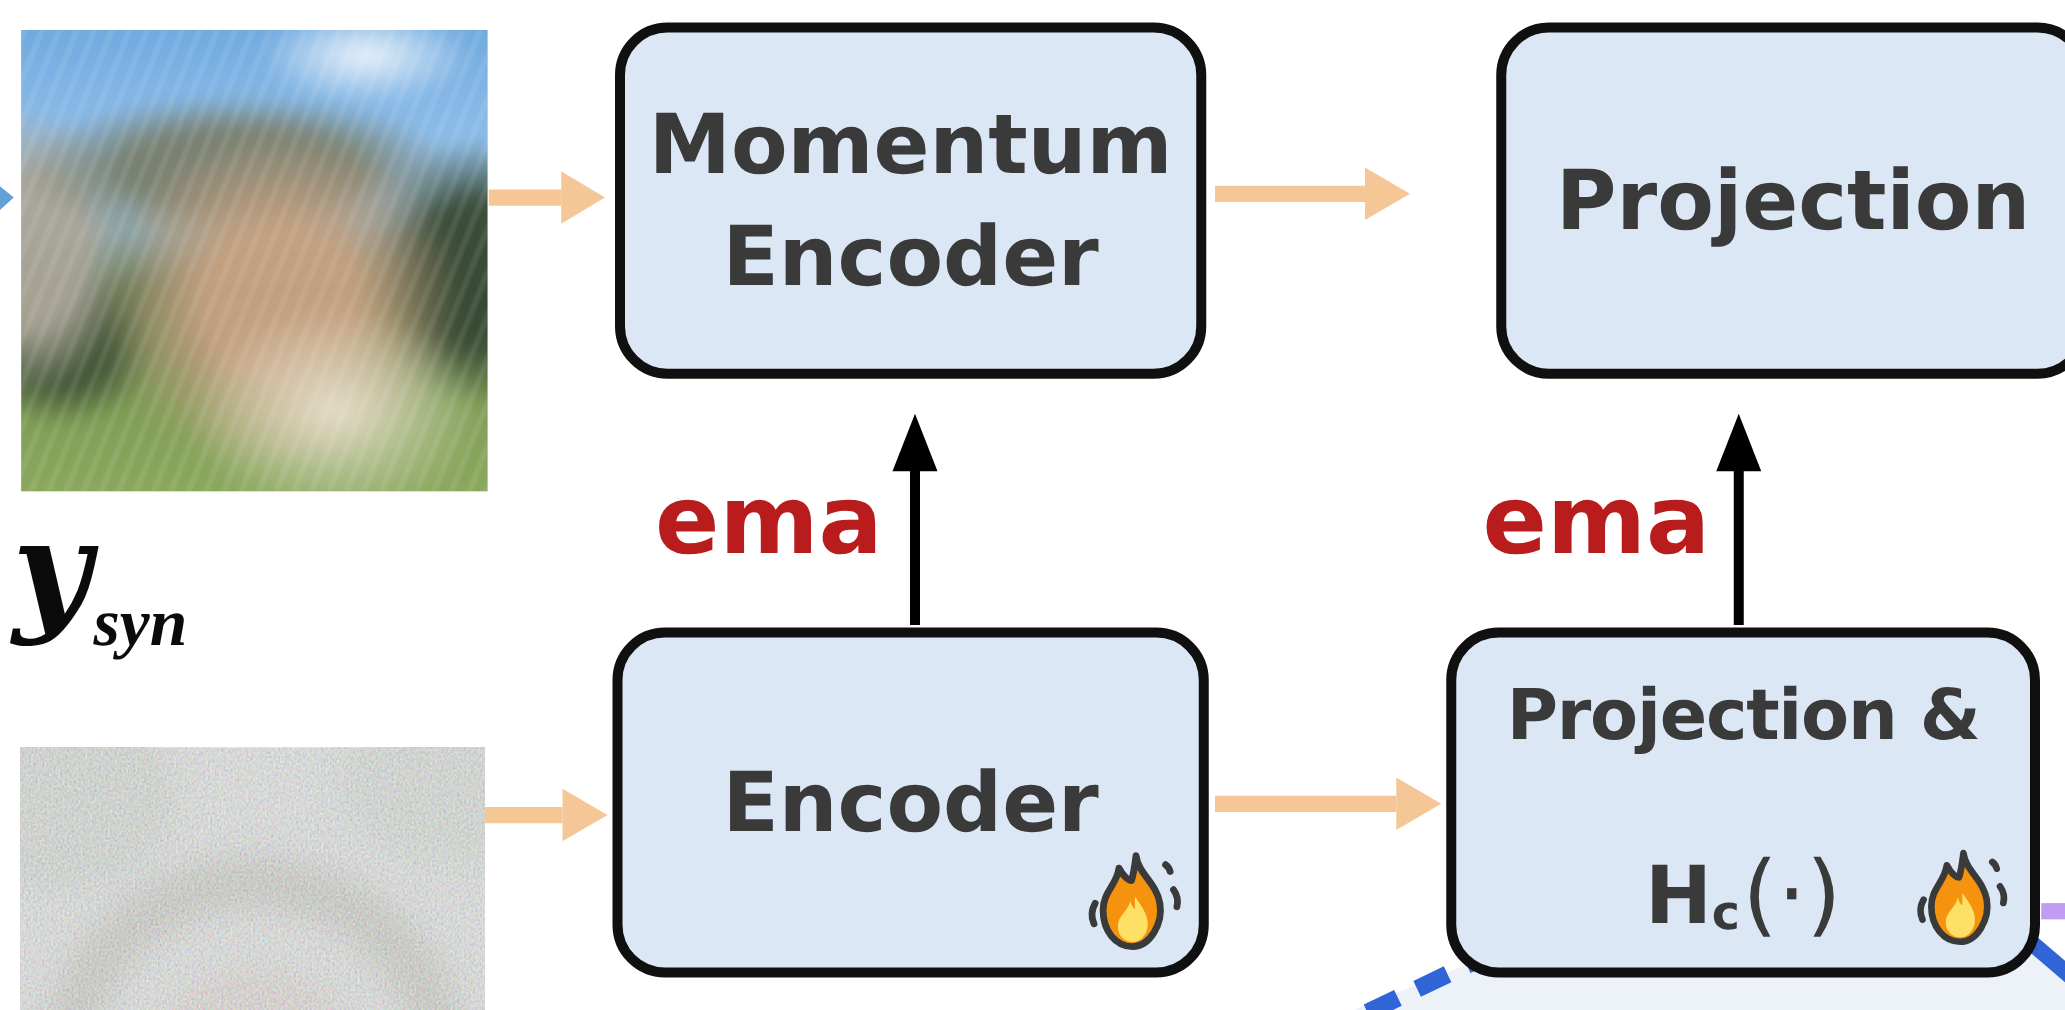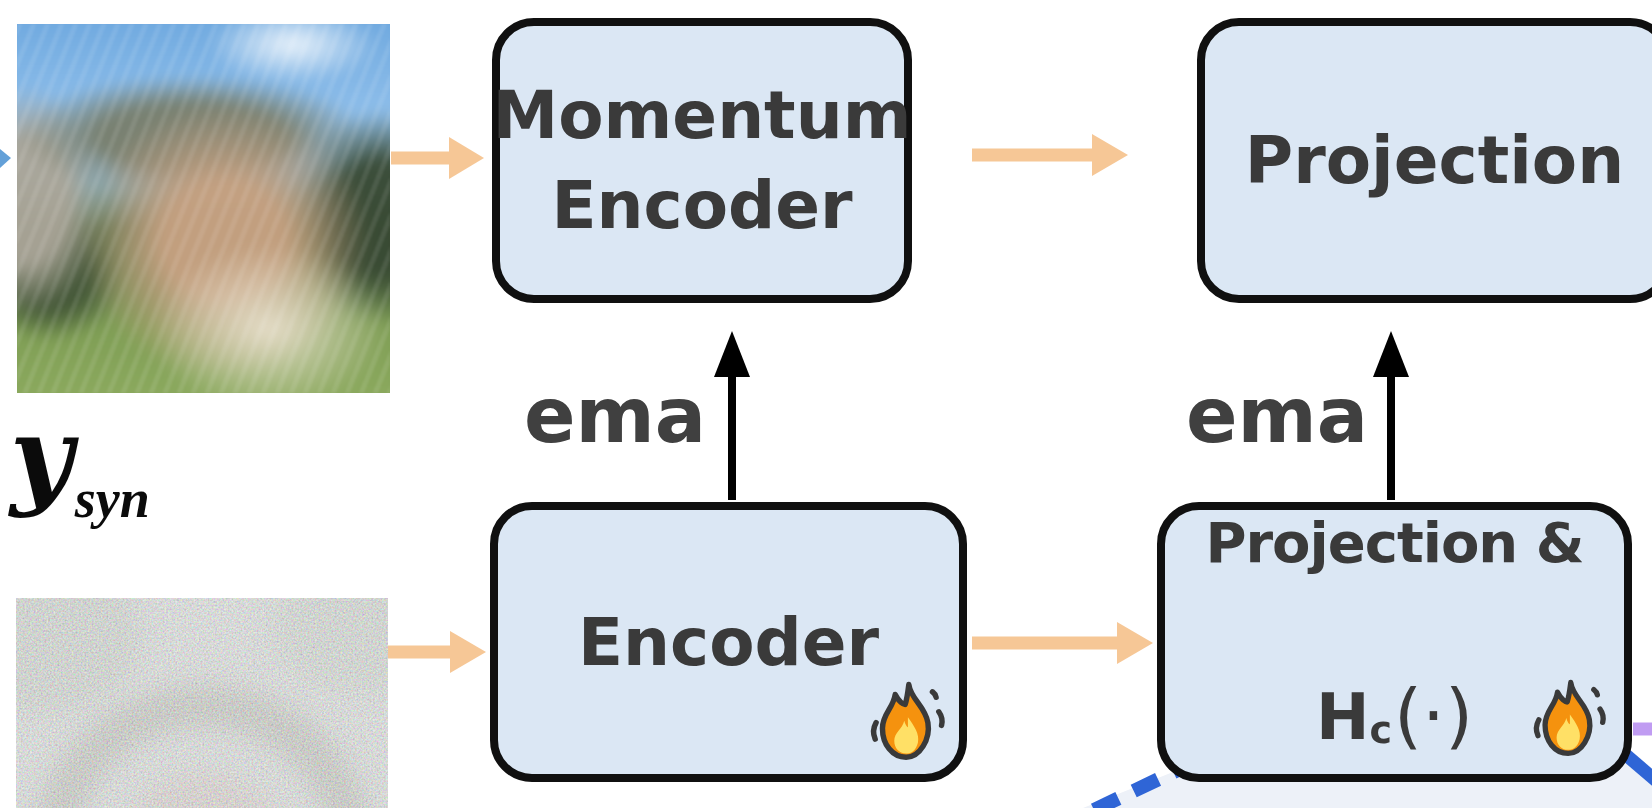--- a/index.html
+++ b/index.html
@@ -24,35 +24,35 @@
   .noisy-frame{left:16px;top:598px;width:372px;height:210px;}
   
   .ysyn{position:absolute;left:10px;top:402px;z-index:3;color:#0b0b0b;white-space:nowrap;}
   .ysyn .main{font-family:"DejaVu Serif", serif;font-style:italic;font-weight:bold;font-size:108px;line-height:1;}
   .ysyn .sub{font-family:Liberation Serif, serif;font-style:italic;font-weight:bold;font-size:54px;
              position:relative;top:0.42em;left:2px;}
   
   .box{position:absolute;z-index:2;background:#dbe7f4;border:8px solid #101010;border-radius:42px;
        box-sizing:border-box;color:#3a3a3a;font-weight:bold;text-align:center;}
   .box-center{display:flex;flex-direction:column;align-items:center;justify-content:center;}
-  .box-momentum{left:492px;top:18px;width:420px;height:285px;font-size:66px;line-height:1.35;}
+  .box-momentum{left:492px;top:18px;width:473px;height:285px;font-size:66px;line-height:1.35;}
   .box-projection{left:1157px;top:18px;width:475px;height:285px;font-size:66px;margin-left:40px;}
   .box-encoder{left:490px;top:502px;width:477px;height:280px;font-size:66px;}
   .box-prohc{left:1157px;top:502px;width:475px;height:280px;}
-  .prohc-line1{font-size:56px;letter-spacing:-1px;white-space:nowrap;}
+  .prohc-line1{margin-top:30px;font-size:56px;letter-spacing:-1px;white-space:nowrap;}
   .prohc-line2{position:absolute;left:0;right:0;top:152px;height:110px;display:flex;
                align-items:center;justify-content:center;font-size:64px;}
   .prohc-line2 .fsub{font-size:38px;position:relative;top:0.34em;}
   .prohc-line2 .fargs{font-weight:normal;font-size:72px;margin-left:2px;position:relative;top:-2px;}
   .flame{position:absolute;}
   .flame-encoder{right:12px;bottom:4px;}
   .flame-prohc{right:16px;bottom:8px;}
   
   .ema{position:absolute;z-index:3;width:186px;top:372px;height:86px;display:flex;align-items:center;
-       justify-content:flex-end;font-size:76px;font-weight:bold;color:#404040;}
+       justify-content:flex-end;font-size:76px;font-weight:bold;color:#b91c1c;}
   .ema-left{left:520px;}
   .ema-right{left:1182px;}
 </style>
 </head>
 <body>
 
 <div class="stage">
 
   <svg class="layer-svg" width="1652" height="808" viewBox="0 0 1652 808">
 

